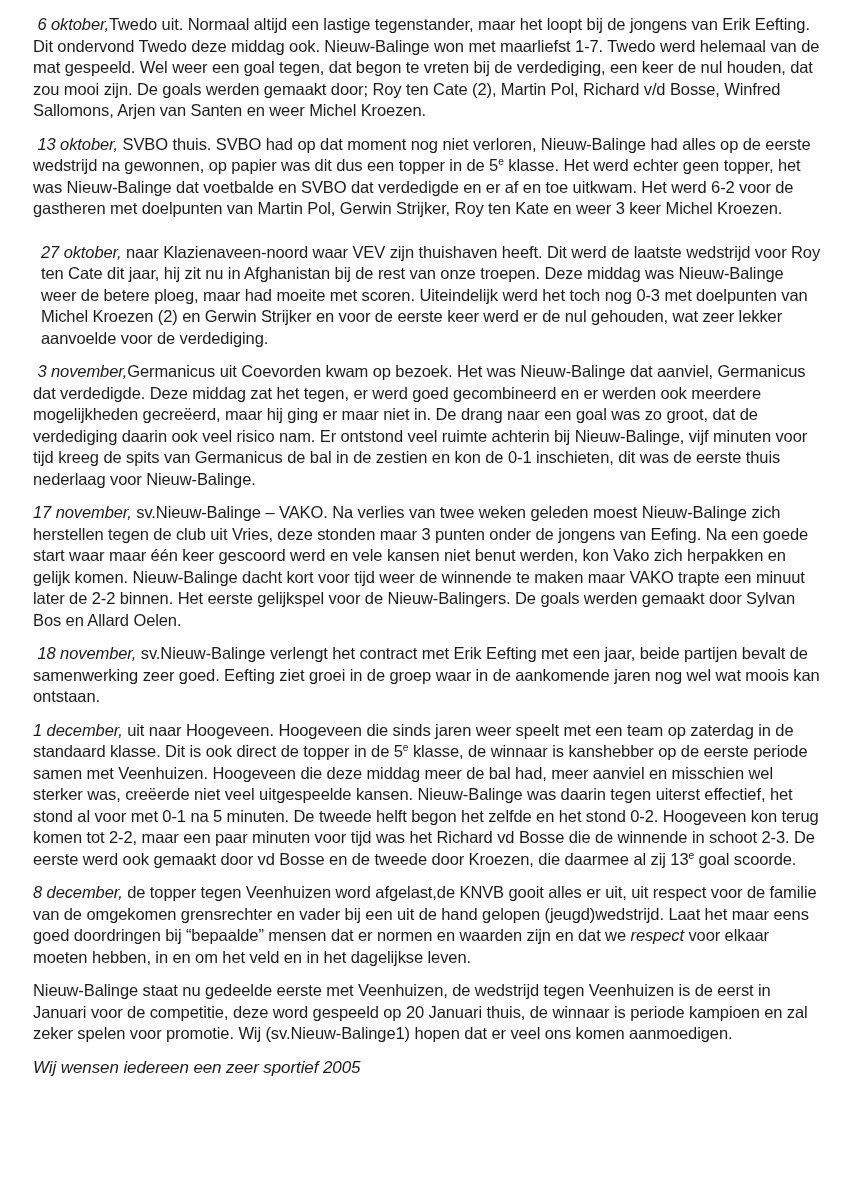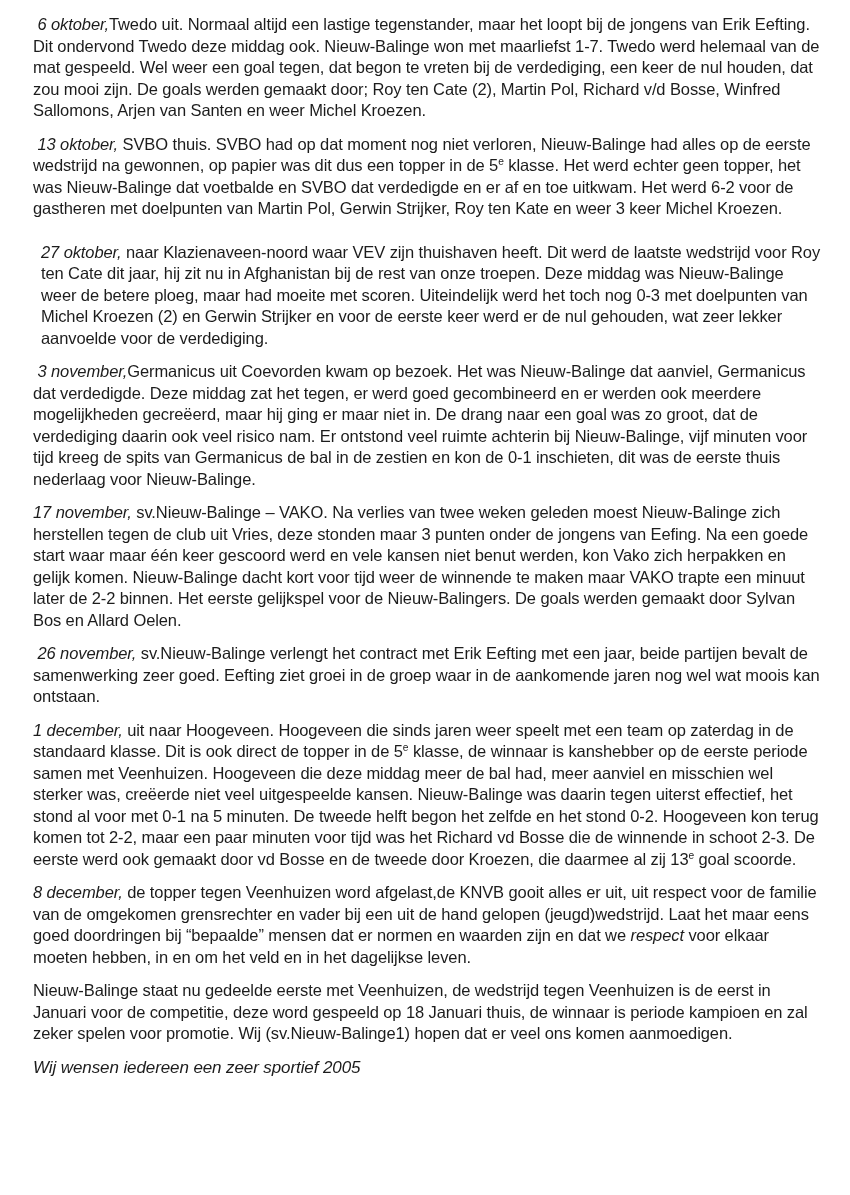--- a/index.html
+++ b/index.html
@@ -30,23 +30,23 @@
   <p class="para"><em class="date"> 6 oktober,</em><span>Twedo uit. Normaal altijd een lastige tegenstander, maar het loopt bij de jongens van Erik Eefting. Dit ondervond Twedo deze middag ook. Nieuw-Balinge won met maarliefst 1-7. Twedo werd helemaal van de mat gespeeld. Wel weer een goal tegen, dat begon te vreten bij de verdediging, een keer de nul houden, dat zou mooi zijn. De goals werden gemaakt door; Roy ten Cate (2), Martin Pol, Richard v/d Bosse, Winfred Sallomons, Arjen van Santen en weer Michel Kroezen.</span></p>
 
   <p class="para"><em class="date"> 13 oktober,</em><span> SVBO thuis. SVBO had op dat moment nog niet verloren, Nieuw-Balinge had alles op de eerste wedstrijd na gewonnen, op papier was dit dus een topper in de 5</span><sup class="ord">e</sup><span> klasse. Het werd echter geen topper, het was Nieuw-Balinge dat voetbalde en SVBO dat verdedigde en er af en toe uitkwam. Het werd 6-2 voor de gastheren met doelpunten van Martin Pol, Gerwin Strijker, Roy ten Kate en weer 3 keer Michel Kroezen.</span></p>
 
   <p class="para gap-large"><em class="date">27 oktober,</em><span> naar Klazienaveen-noord waar VEV zijn thuishaven heeft. Dit werd de laatste wedstrijd voor Roy ten Cate dit jaar, hij zit nu in Afghanistan bij de rest van onze troepen. Deze middag was Nieuw-Balinge weer de betere ploeg, maar had moeite met scoren. Uiteindelijk werd het toch nog 0-3 met doelpunten van Michel Kroezen (2) en Gerwin Strijker en voor de eerste keer werd er de nul gehouden, wat zeer lekker aanvoelde voor de verdediging.</span></p>
 
   <p class="para"><em class="date"> 3 november,</em><span>Germanicus uit Coevorden kwam op bezoek. Het was Nieuw-Balinge dat aanviel, Germanicus dat verdedigde. Deze middag zat het tegen, er werd goed gecombineerd en er werden ook meerdere mogelijkheden gecreëerd, maar hij ging er maar niet in. De drang naar een goal was zo groot, dat de verdediging daarin ook veel risico nam. Er ontstond veel ruimte achterin bij Nieuw-Balinge, vijf minuten voor tijd kreeg de spits van Germanicus de bal in de zestien en kon de 0-1 inschieten, dit was de eerste thuis nederlaag voor Nieuw-Balinge.</span></p>
 
   <p class="para"><em class="date">17 november,</em><span> sv.Nieuw-Balinge – VAKO. Na verlies van twee weken geleden moest Nieuw-Balinge zich herstellen tegen de club uit Vries, deze stonden maar 3 punten onder de jongens van Eefing. Na een goede start waar maar één keer gescoord werd en vele kansen niet benut werden, kon Vako zich herpakken en gelijk komen. Nieuw-Balinge dacht kort voor tijd weer de winnende te maken maar VAKO trapte een minuut later de 2-2 binnen. Het eerste gelijkspel voor de Nieuw-Balingers. De goals werden gemaakt door Sylvan Bos en Allard Oelen.</span></p>
 
-  <p class="para"><em class="date"> 26 november,</em><span> sv.Nieuw-Balinge verlengt het contract met Erik Eefting met een jaar, beide partijen bevalt de samenwerking zeer goed. Eefting ziet groei in de groep waar in de aankomende jaren nog wel wat moois kan ontstaan.</span></p>
+  <p class="para"><em class="date"> 18 november,</em><span> sv.Nieuw-Balinge verlengt het contract met Erik Eefting met een jaar, beide partijen bevalt de samenwerking zeer goed. Eefting ziet groei in de groep waar in de aankomende jaren nog wel wat moois kan ontstaan.</span></p>
 
   <p class="para"><em class="date">1 december,</em><span> uit naar Hoogeveen. Hoogeveen die sinds jaren weer speelt met een team op zaterdag in de standaard klasse. Dit is ook direct de topper in de 5</span><sup class="ord">e</sup><span> klasse, de winnaar is kanshebber op de eerste periode samen met Veenhuizen. Hoogeveen die deze middag meer de bal had, meer aanviel en misschien wel sterker was, creëerde niet veel uitgespeelde kansen. Nieuw-Balinge was daarin tegen uiterst effectief, het stond al voor met 0-1 na 5 minuten. De tweede helft begon het zelfde en het stond 0-2. Hoogeveen kon terug komen tot 2-2, maar een paar minuten voor tijd was het Richard vd Bosse die de winnende in schoot 2-3. De eerste werd ook gemaakt door vd Bosse en de tweede door Kroezen, die daarmee al zij 13</span><sup class="ord">e</sup><span> goal scoorde.</span></p>
 
   <p class="para"><em class="date">8 december,</em><span> de topper tegen Veenhuizen word afgelast,de KNVB gooit alles er uit, uit respect voor de familie van de omgekomen grensrechter en vader bij een uit de hand gelopen (jeugd)wedstrijd. Laat het maar eens goed doordringen bij “bepaalde” mensen dat er normen en waarden zijn en dat we </span><em class="italic-word">respect</em><span> voor elkaar moeten hebben, in en om het veld en in het dagelijkse leven.</span></p>
 
-  <p class="para"><span>Nieuw-Balinge staat nu gedeelde eerste met Veenhuizen, de wedstrijd tegen Veenhuizen is de eerst in Januari voor de competitie, deze word gespeeld op 18 Januari thuis, de winnaar is periode kampioen en zal zeker spelen voor promotie. Wij (sv.Nieuw-Balinge1) hopen dat er veel ons komen aanmoedigen.</span></p>
+  <p class="para"><span>Nieuw-Balinge staat nu gedeelde eerste met Veenhuizen, de wedstrijd tegen Veenhuizen is de eerst in Januari voor de competitie, deze word gespeeld op 20 Januari thuis, de winnaar is periode kampioen en zal zeker spelen voor promotie. Wij (sv.Nieuw-Balinge1) hopen dat er veel ons komen aanmoedigen.</span></p>
 
   <p class="para signoff">Wij wensen iedereen een zeer sportief 2005</p>
 
 </div>
 
 </body></html>

